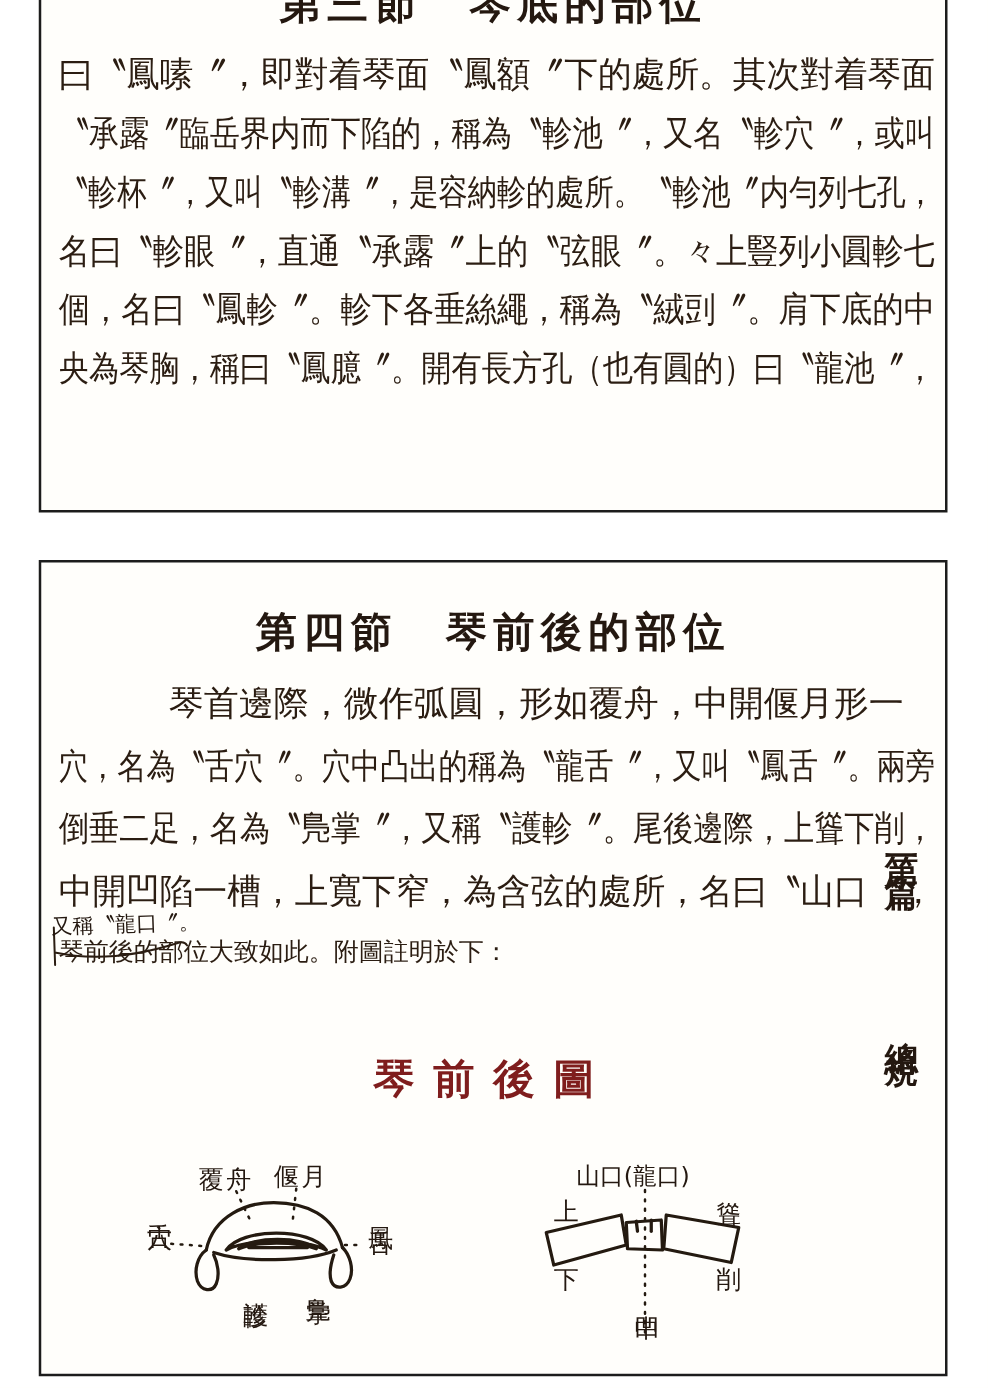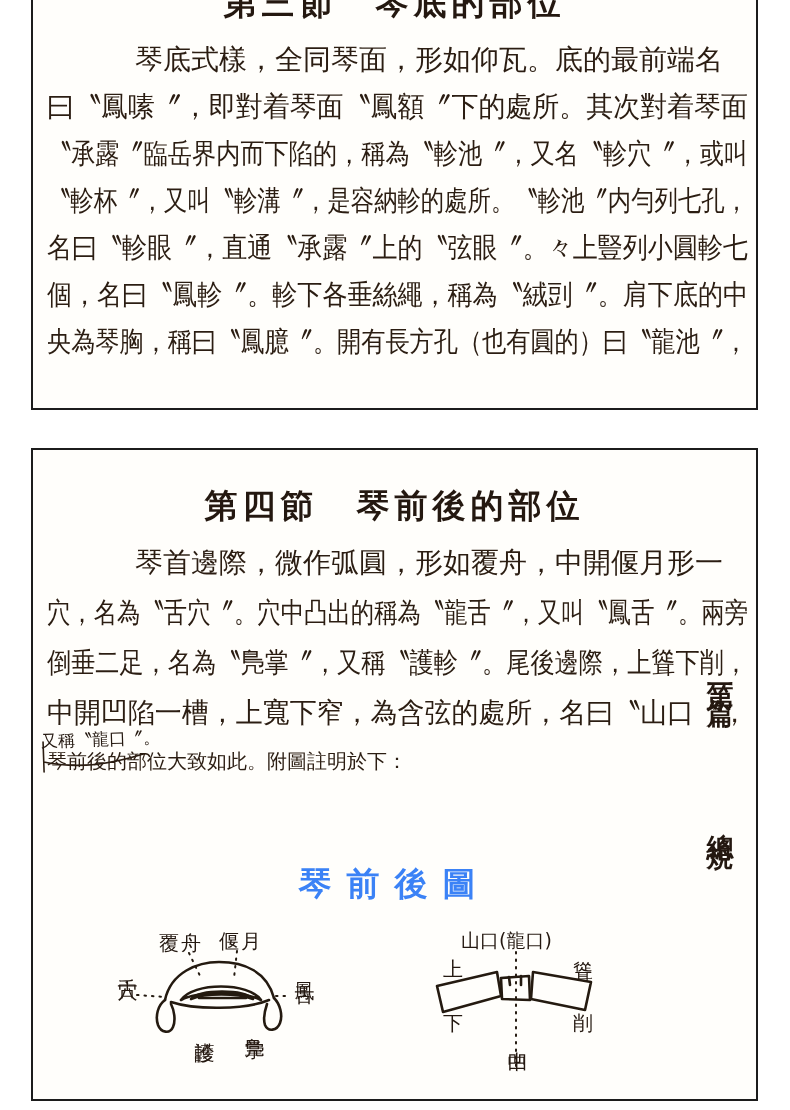--- a/index.html
+++ b/index.html
@@ -42,21 +42,21 @@
   .insertion .ins-label{position:relative;z-index:2;}
   .vtext{writing-mode:vertical-rl;white-space:nowrap;}
   .margin-label{
     position:absolute;right:18px;font-size:27px;letter-spacing:9px;
     color:#241810;font-weight:bold;
   }
   #margin-part{top:212px;}
   #margin-title{top:362px;}
   .figure-title{
     position:absolute;top:391px;left:0;width:100%;text-align:center;
-    font-size:33px;font-weight:bold;letter-spacing:15px;color:#3b82f6;margin-top:21px;
+    font-size:33px;font-weight:bold;letter-spacing:15px;color:#7f1d1d;
   }
   .diagram{position:absolute;top:470px;height:175px;}
   #head-diagram{left:70px;width:225px;}
   #tail-diagram{left:380px;width:230px;}
   .diagram svg{position:absolute;left:0;top:0;}
   .dlabel{position:absolute;font-size:20px;letter-spacing:2px;color:#241810;white-space:nowrap;}
   .dlabel.small{font-size:19px;letter-spacing:0;}
   
   #lbl-fuzhou{left:56px;top:10px;}
   #lbl-yanyue{left:116px;top:8px;}
@@ -71,21 +71,20 @@
   #lbl-song{left:160px;top:38px;}
   #lbl-xiao{left:160px;top:90px;}
   #lbl-zhongao{left:92px;top:116px;}
 </style>
 </head>
 <body>
 
 <div class="box" id="box-top">
   <div class="heading">第三節　琴底的部位</div>
   <div class="bodytext">
-    <div class="line fit indent">琴底式樣，全同琴面，形如仰瓦。底的最前端名</div>
     <div class="line fit" style="transform: scaleX(0.962912);">曰〝鳳嗉〞，即對着琴面〝鳳額〞下的處所。其次對着琴面</div>
     <div class="line fit" style="transform: scaleX(0.8633);">〝承露〞臨岳界内而下陷的，稱為〝軫池〞，又名〝軫穴〞，或叫</div>
     <div class="line fit" style="transform: scaleX(0.834524);">〝軫杯〞，又叫〝軫溝〞，是容納軫的處所。〝軫池〞内勻列七孔，</div>
     <div class="line fit" style="transform: scaleX(0.894133);">名曰〝軫眼〞，直通〝承露〞上的〝弦眼〞。々上豎列小圓軫七</div>
     <div class="line fit" style="transform: scaleX(0.894133);">個，名曰〝鳳軫〞。軫下各垂絲繩，稱為〝絨剅〞。肩下底的中</div>
     <div class="line fit" style="transform: scaleX(0.8633);">央為琴胸，稱曰〝鳳臆〞。開有長方孔（也有圓的）曰〝龍池〞，</div>
   </div>
 </div>
 
 <div class="box" id="box-bottom">

